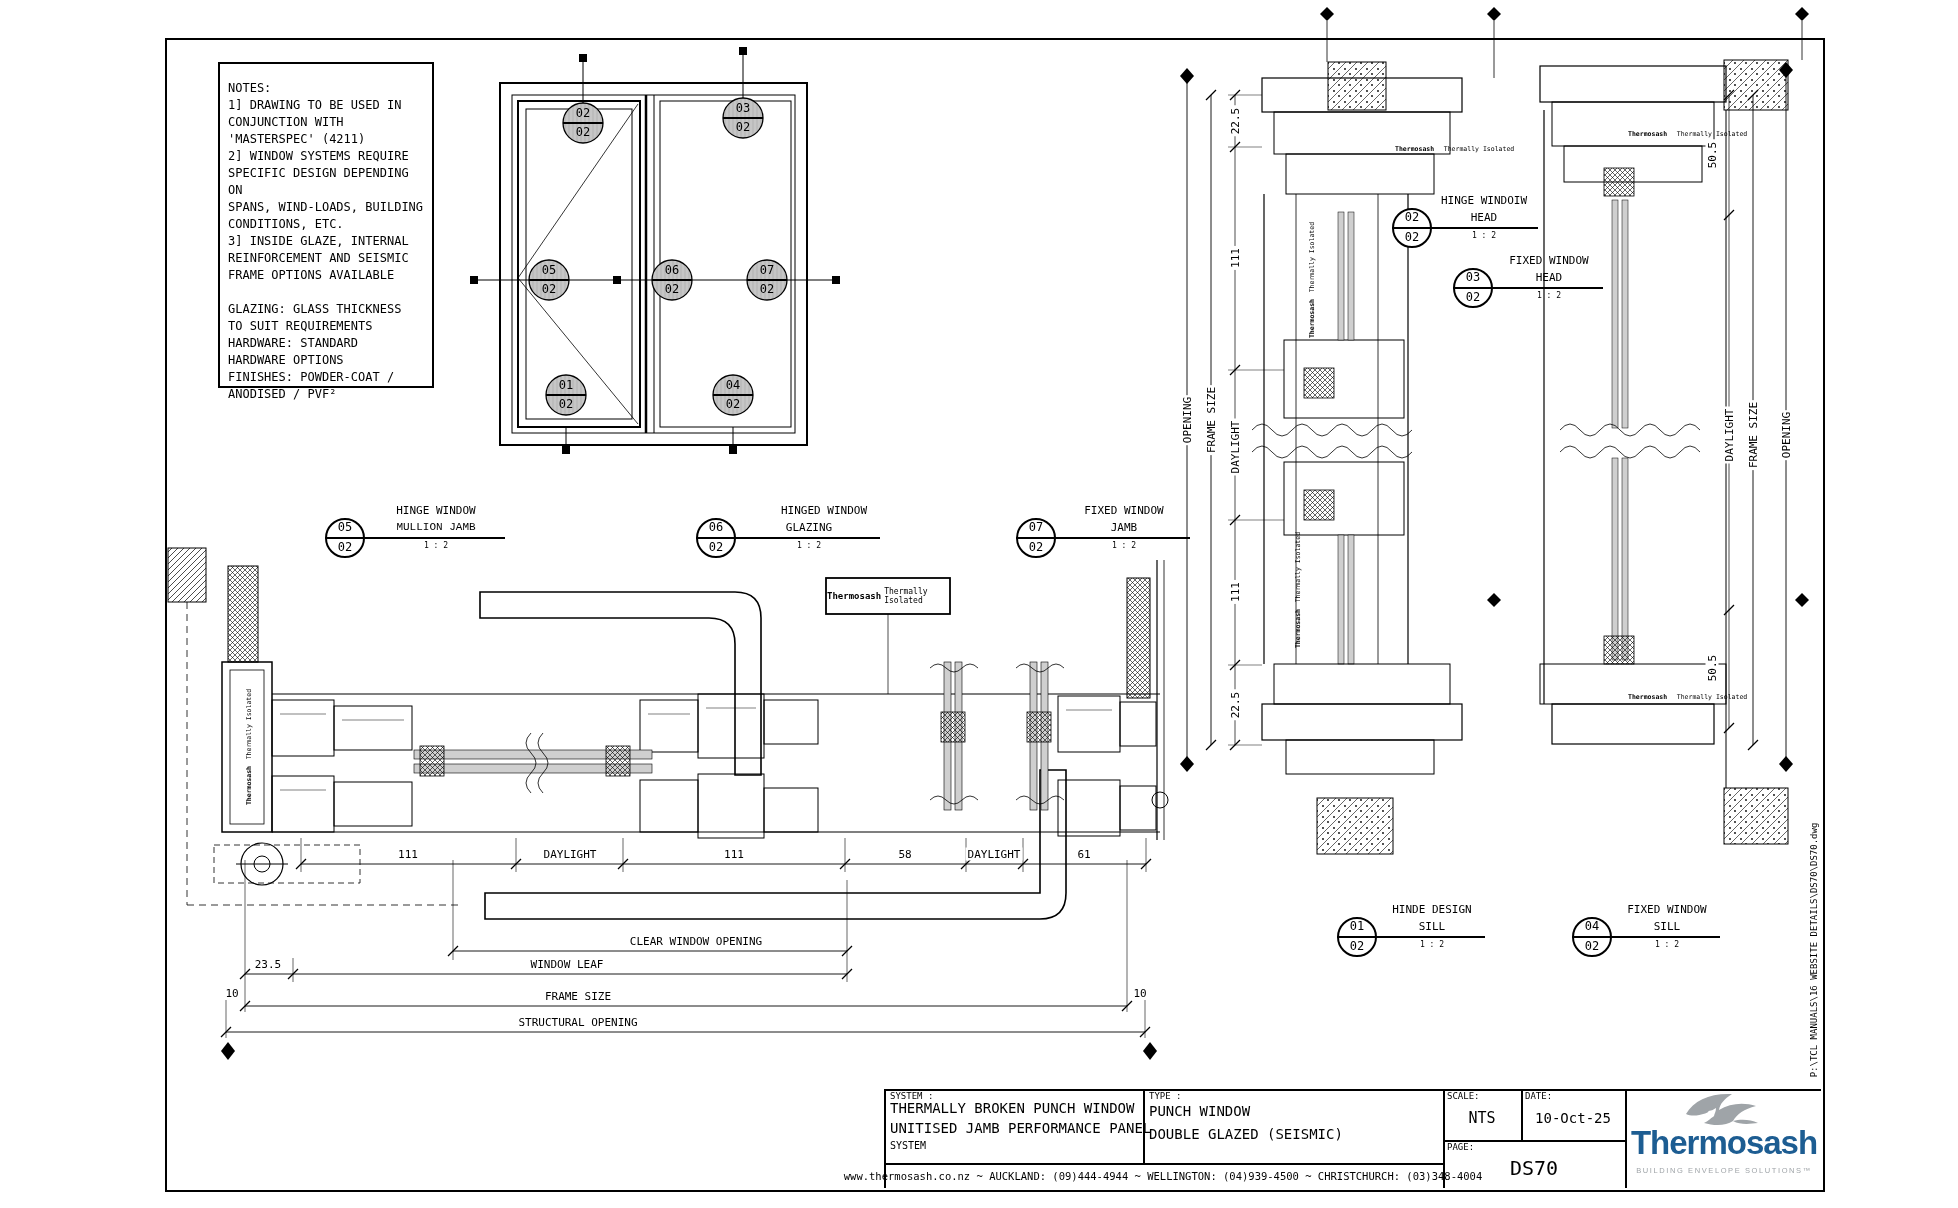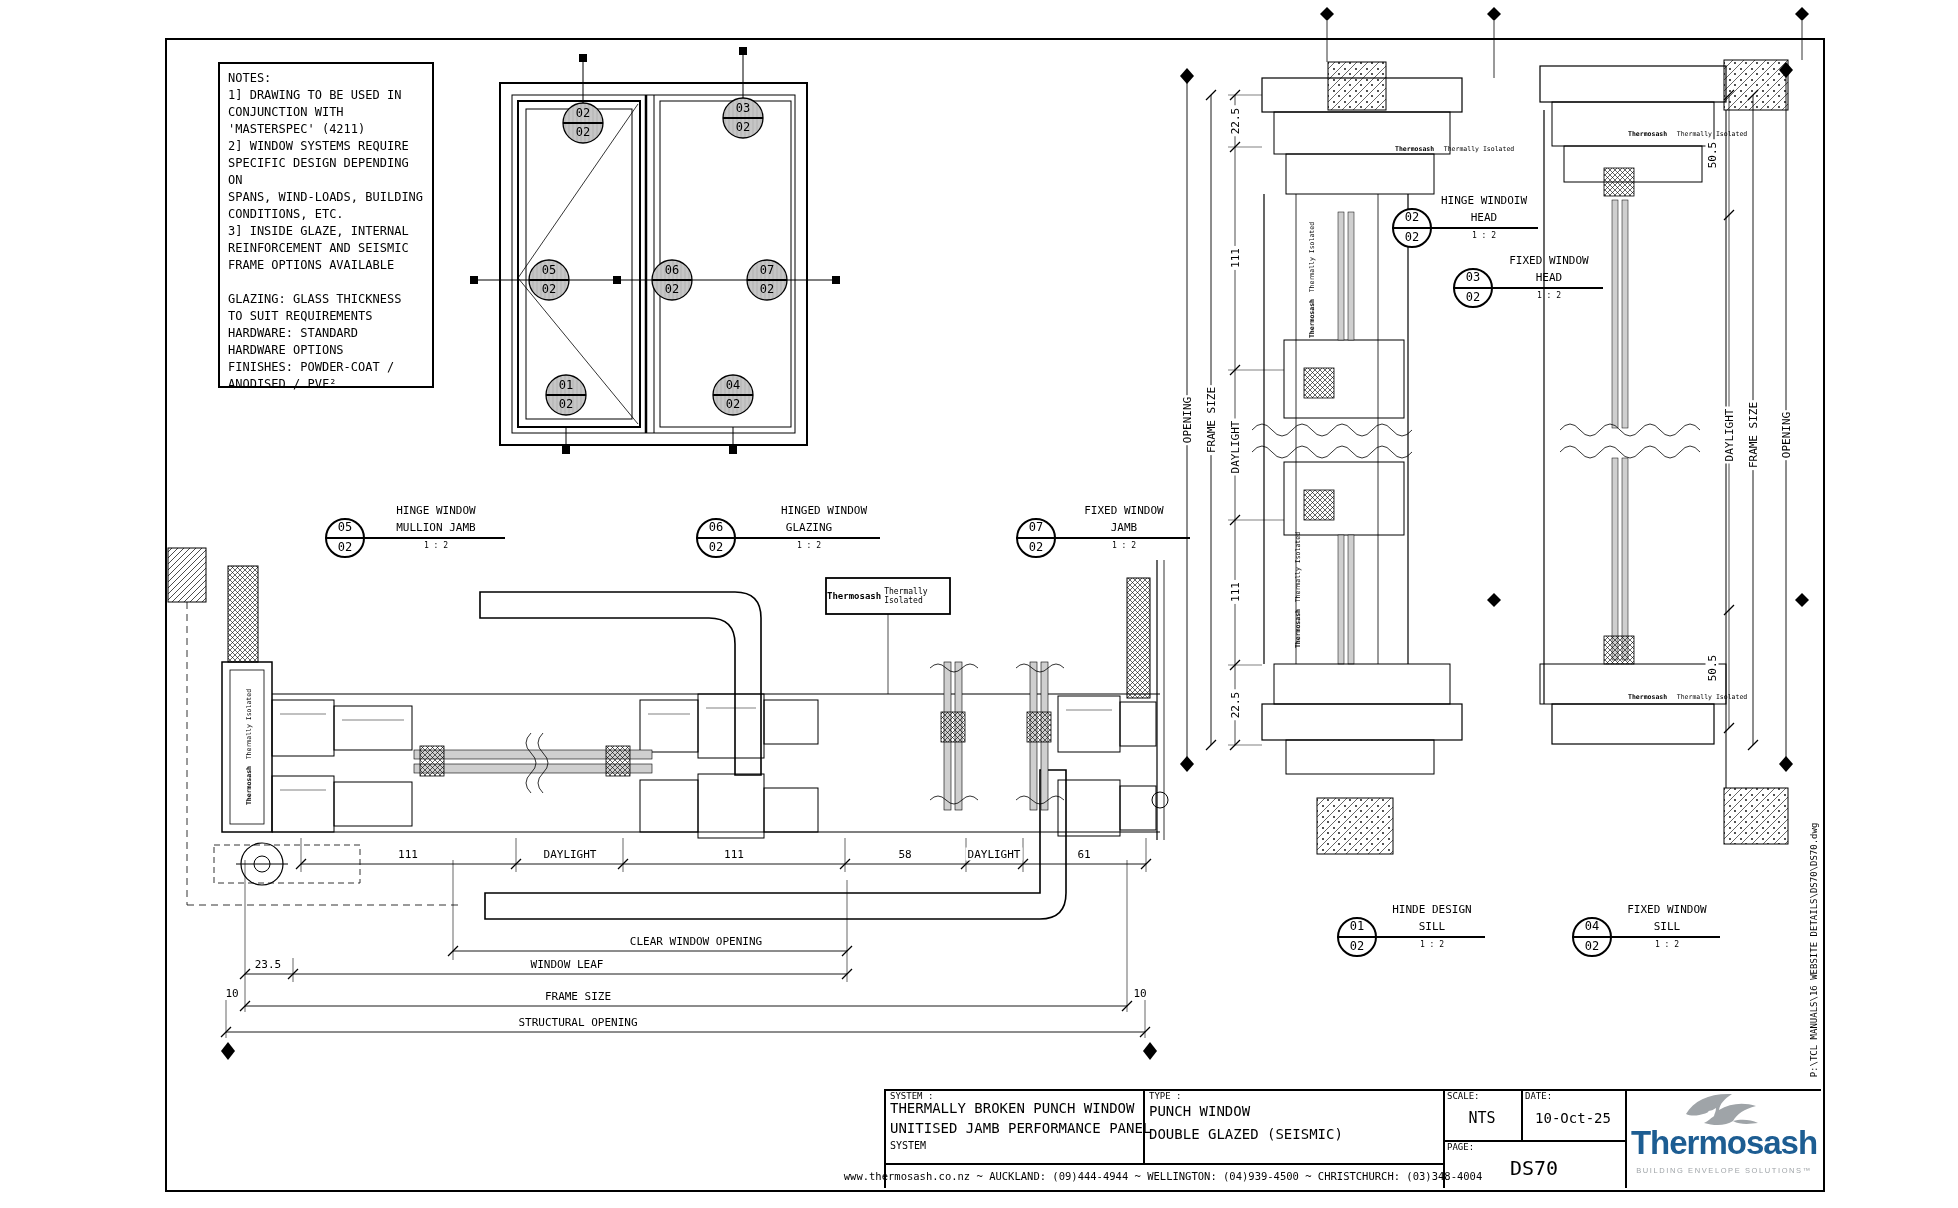--- a/index.html
+++ b/index.html
@@ -14,21 +14,21 @@
   .vtn{background:transparent;}
   .border-line{position:absolute;border:2px solid #000;}
   .cell{position:absolute;border-left:2px solid #000;border-top:2px solid #000;box-sizing:border-box;background:#fff;}
   .lbl{position:absolute;font:9px "DejaVu Sans Mono",monospace;}
   .bub-num{position:absolute;width:40px;text-align:center;font:12px "DejaVu Sans Mono",monospace;}
   .co-circ{position:absolute;width:40px;height:40px;border:2px solid #000;border-radius:50%;box-sizing:border-box;background:#fff;}
   .co-rule{position:absolute;height:2px;background:#000;}
   .co-t{position:absolute;text-align:center;font:11px "DejaVu Sans Mono",monospace;white-space:nowrap;}
   .co-s{position:absolute;text-align:center;font:8px "DejaVu Sans Mono",monospace;}
   .notes{position:absolute;left:218px;top:62px;width:216px;height:326px;border:2px solid #000;
-         box-sizing:border-box;padding:6px 8px;font:12px "DejaVu Sans Mono",monospace;line-height:17px;
+         box-sizing:border-box;padding:16px 8px;font:12px "DejaVu Sans Mono",monospace;line-height:17px;
          white-space:pre-line;}
   .brand{font-family:"DejaVu Sans Mono",monospace;}
   .brand b{font-size:9px;} .brand span{font-size:8px;}
   .brand-sm b{font-size:6.5px;} .brand-sm span{font-size:6.5px;}
   .logo-word{position:absolute;left:1625px;top:1124px;width:198px;text-align:center;
              font:bold 33px "Liberation Sans",sans-serif;letter-spacing:-1px;}
   .logo-tag{position:absolute;left:1625px;top:1166px;width:198px;text-align:center;
             font:7.5px "Liberation Sans",sans-serif;letter-spacing:1.6px;}
 </style>
 </head>
@@ -321,21 +321,21 @@
   <div class="bub-num" style="left:546px;top:397px;">02</div>
   <div class="bub-num" style="left:713px;top:378px;">04</div>
   <div class="bub-num" style="left:713px;top:397px;">02</div>
 
   <div>
     <div class="co-circ" style="left:325px;top:518px;"></div>
     <div class="co-rule" style="left:325px;top:537px;width:180px;"></div>
     <div class="bub-num" style="left:325px;top:520px;">05</div>
     <div class="bub-num" style="left:325px;top:540px;">02</div>
     <div class="co-t" style="left:367px;top:504px;width:138px;">HINGE WINDOW</div>
-    <div class="co-t" style="left:367px;top:521px;width:138px;">MULLION JAMB</div>
+    <div class="co-t" style="left:367px;top:521px;width:138px;font-family:Liberation Mono, monospace;">MULLION JAMB</div>
     <div class="co-s" style="left:367px;top:541px;width:138px;">1 : 2</div>
   </div>
 
   <div>
     <div class="co-circ" style="left:696px;top:518px;"></div>
     <div class="co-rule" style="left:696px;top:537px;width:184px;"></div>
     <div class="bub-num" style="left:696px;top:520px;">06</div>
     <div class="bub-num" style="left:696px;top:540px;">02</div>
     <div class="co-t" style="left:753px;top:504px;width:142px;">HINGED WINDOW</div>
     <div class="co-t" style="left:738px;top:521px;width:142px;">GLAZING</div>

